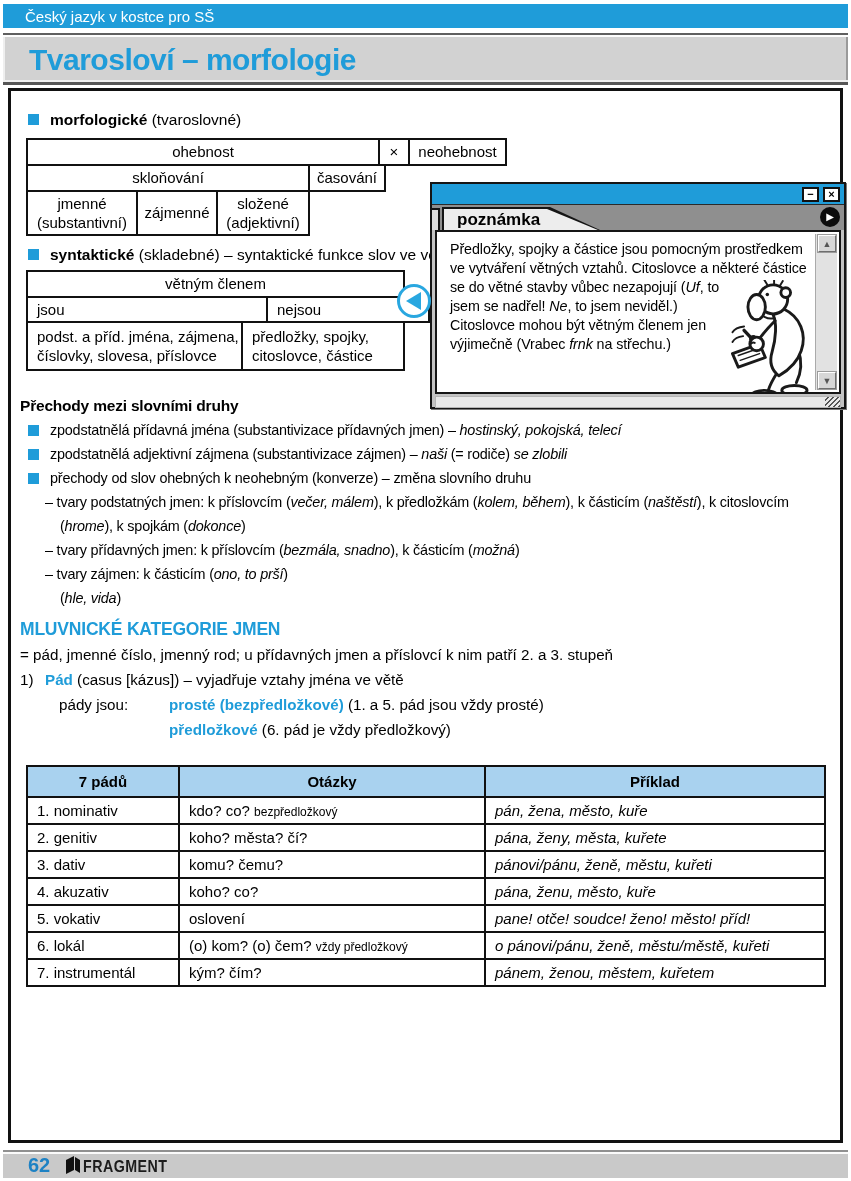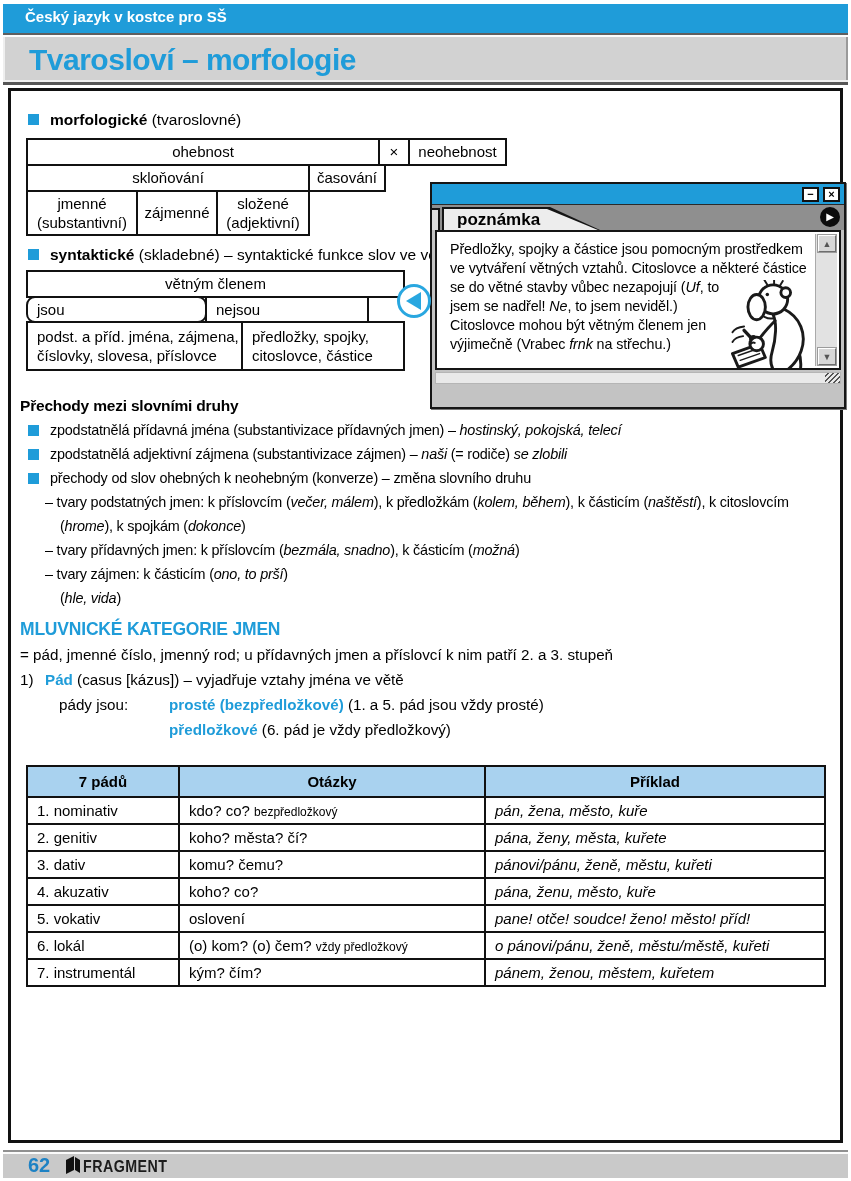--- a/index.html
+++ b/index.html
@@ -1,22 +1,22 @@
 <!DOCTYPE html>
 <html style="--blue: #1f9cd9; --thead: #a9d2ef;"><head>
 <meta charset="utf-8">
 <style>
   :root { --blue:#1f9cd9; --thead:#a9d2ef; --ink:#111; }
   * { margin:0; padding:0; box-sizing:border-box; }
   body { font-family:"Liberation Sans", sans-serif; background:#fff; }
   #page { position:relative; width:851px; height:1181px; background:#fff; outline:1px solid #c9c9c9; overflow:hidden; }
 
   
-  .topbar { position:absolute; left:3px; top:4px; width:845px; height:30px; background:var(--blue);
-            color:#fff; font-weight:bold; font-size:15px; line-height:26px; padding-left:22px; }
+  .topbar { position:absolute; left:3px; top:4px; width:845px; height:24px; background:var(--blue);
+            color:#fff; font-weight:normal; font-size:15px; line-height:26px; padding-left:22px; }
   .titlebar { position:absolute; left:3px; top:33px; width:845px; height:52px; background:#d2d2d2;
               border-top:2px solid #5f5f5f; border-bottom:3px solid #565656;
               box-shadow: inset 0 2px 0 #fdfdfd, inset 0 -2px 0 #efefef, inset 2px 0 0 #efefef, inset -2px 0 0 #9a9a9a; }
   .titlebar .t { color:var(--blue); font-weight:bold; font-size:30px; letter-spacing:-.5px; padding:8px 0 0 26px; }
 
   .mainbox { position:absolute; left:8px; top:88px; width:835px; height:1055px; background:#fff; border:3px solid #111; }
 
   
   .footer { position:absolute; left:3px; top:1150px; width:845px; height:28px; background:#c9c9c9;
             border-top:2px solid #909090; box-shadow: inset 0 2px 0 #fbfbfb;
@@ -80,21 +80,21 @@
   .nw-tabs { position:relative; height:25px; background:#8f8f8f; }
   .nw-stub { position:absolute; left:0; top:3px; width:8px; height:22px; background:#dedede;
              border-top:2px solid #151515; border-right:2px solid #151515; }
   .nw-tab { position:absolute; left:10px; top:2px; width:158px; height:23px;
             clip-path:polygon(0 0,108px 0,100% 100%,0 100%); background:#151515; }
   .nw-tab .inner { position:absolute; left:2px; top:2px; right:2px; bottom:0; background:#ededed;
                    clip-path:polygon(0 0,103px 0,100% 100%,0 100%);
                    font-weight:bold; font-size:17px; line-height:21px; padding-left:13px; }
   .nw-play { position:absolute; right:4px; top:2px; width:20px; height:20px; border-radius:50%;
              background:#0c0c0c; color:#fff; font-size:10px; line-height:20px; text-align:center; cursor:pointer; }
-  .nw-content { position:relative; margin:0 3px; height:140px; background:#fff; border:2px solid #151515; overflow:hidden; }
+  .nw-content { position:relative; margin:0 3px; height:164px; background:#fff; border:2px solid #151515; overflow:hidden; }
   .nw-text { margin:8px 30px 0 13px; font-size:14.3px; line-height:19px; letter-spacing:-.1px; }
   .pusher { float:right; width:0; height:40px; }
   .cartoon { float:right; clear:right; width:96px; height:122px; margin:0 -16px 0 4px; }
   .nw-scroll { position:absolute; top:2px; right:2px; bottom:2px; width:22px; background:#e2e2e2; border-left:1px solid #aaa; }
   .sb { position:absolute; left:2px; width:18px; height:17px; background:#d7d7d7; text-align:center;
         font-size:9px; line-height:16px; color:#555; border:1px solid; border-color:#fff #6e6e6e #6e6e6e #fff;
         box-shadow:0 0 0 1px #9b9b9b; cursor:pointer; }
   .sb.up { top:1px; } .sb.dn { bottom:1px; }
   .nw-bottom { position:relative; margin:2px 3px 3px; height:12px; background:#e9e9e9; border:1px solid #b5b5b5; }
   .nw-grip { position:absolute; right:0; top:0; width:15px; height:10px;
@@ -152,21 +152,21 @@
     <div class="sec" style="left:17px; top:155px;">
       <span class="sqr"></span>
       <span><span class="seg-b">syntaktické</span> (skladebné) – syntaktické funkce slov ve větě</span>
     </div>
 
     <div class="syn">
       <div class="brow">
         <div class="bcell" style="width:379px;height:28px;">větným členem</div>
       </div>
       <div class="brow">
-        <div class="bcell left" style="width:181px;height:27px;border-radius:9px;">jsou</div>
+        <div class="bcell left" style="width:242px;height:27px;">jsou</div>
         <div class="bcell left" style="width:164px;height:27px;">nejsou</div>
       </div>
       <div class="brow">
         <div class="bcell left" style="width:217px;height:50px;flex-direction:column;align-items:flex-start;justify-content:center;">
           <div>podst. a příd. jména, zájmena,</div>
           <div>číslovky, slovesa, příslovce</div>
         </div>
         <div class="bcell left" style="width:164px;height:50px;flex-direction:column;align-items:flex-start;justify-content:center;">
           <div>předložky, spojky,</div>
           <div>citoslovce, částice</div>

